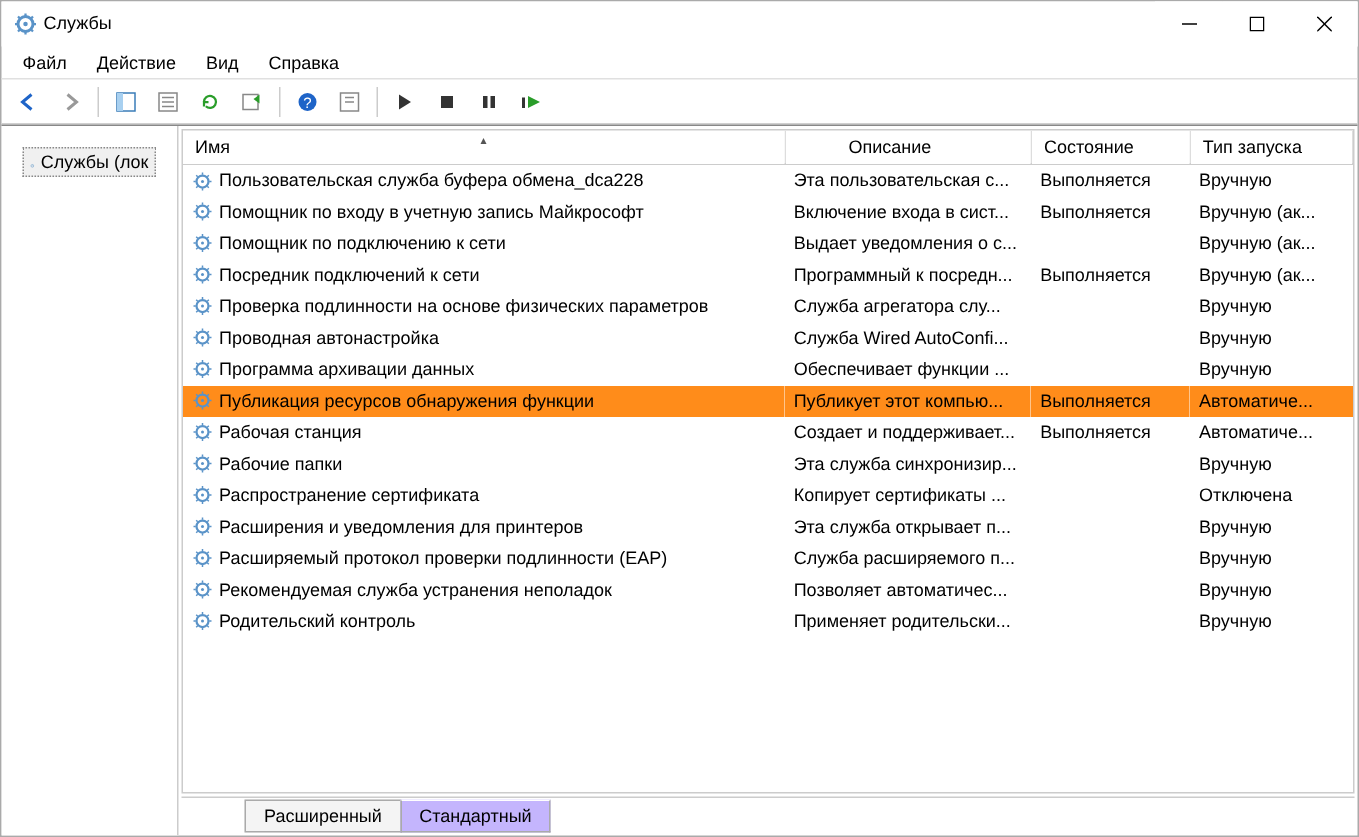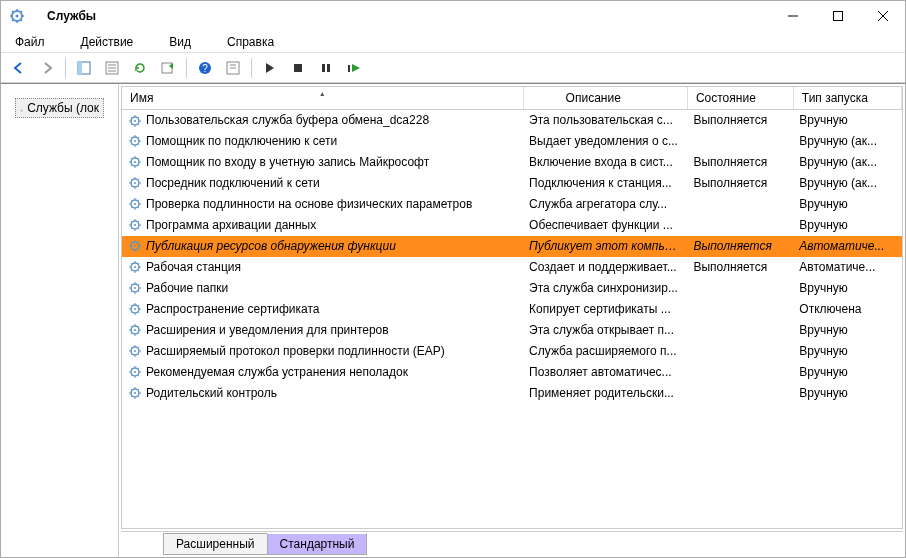--- a/index.html
+++ b/index.html
@@ -1,37 +1,37 @@
 <!DOCTYPE html>
 <html><head>
 <meta charset="utf-8">
 <style>
 * { box-sizing: border-box; margin: 0; padding: 0; }
 body { font-family: "Segoe UI", Tahoma, sans-serif; font-size: 12px; background: #fff; width: 906px; height: 558px; overflow: hidden; }
 .window { width: 906px; height: 558px; border: 1px solid #aaa; display: flex; flex-direction: column; background: #fff; }
 .titlebar { height: 30px; display: flex; align-items: center; justify-content: space-between; padding: 0 0 0 8px; background: #fff; }
-.titlebar-left { display: flex; align-items: center; gap: 22px; font-weight: bold; }
+.titlebar-left { display: flex; align-items: flex-start; gap: 4px; }
 .gear-icon { width: 16px; height: 16px; display: inline-block; }
 .gear-small { width: 14px; height: 14px; display: inline-block; margin-right: 4px; vertical-align: middle; }
 .title-controls { display: flex; }
 .title-btn { width: 45px; height: 30px; display: flex; align-items: center; justify-content: center; background: #fff; }
-.menubar { height: 22px; display: flex; align-items: center; padding: 0 6px; border-bottom: 1px solid #e0e0e0; gap: 20px; }
+.menubar { height: 22px; display: flex; align-items: center; padding: 0 6px; border-bottom: 1px solid #e0e0e0; gap: 4px; }
 .menu-item { padding: 2px 8px; }
 .toolbar { height: 30px; display: flex; align-items: center; padding: 0 6px; gap: 4px; border-bottom: 1px solid #d0d0d0; }
 .tool-btn { width: 24px; height: 24px; display: flex; align-items: center; justify-content: center; border: 1px solid transparent; }
 .tool-sep { width: 1px; height: 20px; background: #ccc; margin: 0 2px; }
 .content { flex: 1; display: flex; border-top: 1px solid #888; overflow: hidden; }
 .sidebar { width: 118px; border-right: 1px solid #ccc; background: #fff; padding: 14px; }
 .side-item { display: flex; align-items: center; padding: 2px 4px; background: #f0f0f0; border: 1px dotted #888; white-space: nowrap; overflow: hidden; }
 .main { flex: 1; display: flex; flex-direction: column; overflow: hidden; }
 .list-wrap { flex: 1; overflow: auto; border: 1px solid #ccc; margin: 2px; }
 table { width: 100%; border-collapse: collapse; table-layout: fixed; }
 th { text-align: left; font-weight: 400; padding: 4px 8px; border-right: 1px solid #ddd; border-bottom: 1px solid #ccc; background: #fff; position: sticky; top: 0; white-space: nowrap; overflow: hidden; text-overflow: ellipsis; }
 td { padding: 2px 6px; white-space: nowrap; overflow: hidden; text-overflow: ellipsis; border: none; height: 21px; }
-tr.selected td { background: #ff8c1a; color: #000; font-style: italic; }
+tr.selected td { background: #ff8c1a; color: #000; }
 .col-name { width: 371px; }
 .col-desc { width: 152px; padding-left: 42px; }
 .col-state { width: 98px; }
 .col-start { width: 100px; }
 .tabs { height: 24px; display: flex; align-items: flex-end; padding-left: 6px; border-top: 1px solid #ccc; margin: 0 2px 2px 2px; }
 .tab { padding: 3px 12px; border: 1px solid #aaa; border-top: 1px solid #fff; background: #c4b5fd; margin-right: -1px; position: relative; }
 .tab.inactive { background: #f4f4f4; border-top: 1px solid #aaa; margin-left: 36px; }
 .sort-arrow { display: inline-block; position: absolute; left: 50%; top: 2px; transform: translateX(-50%); font-size: 8px; color: #555; }
 th { position: relative; }
 </style>
@@ -187,52 +187,62 @@
                     </svg></span><span>Пользовательская служба буфера обмена_dca228</span></td>
                 <td>Эта пользовательская с...</td>
                 <td>Выполняется</td>
                 <td>Вручную</td>
               </tr>
               <tr>
                 <td><span class="gear-small"><svg viewBox="0 0 14 14">
                       <circle cx="7" cy="7" r="4" fill="none" stroke="#5a93c8" stroke-width="1.5"></circle>
                       <circle cx="7" cy="7" r="1" fill="#5a93c8"></circle>
                       <path d="M7 1v1.5M7 11.5V13M1 7h1.5M11.5 7H13M2.8 2.8l1 1M10.2 10.2l1 1M2.8 11.2l1-1M10.2 3.8l1-1" stroke="#5a93c8" stroke-width="1"></path>
+                    </svg></span><span>Помощник по входу в учетную запись Майкрософт</span></td>
+                <td>Включение входа в сист...</td>
+                <td>Выполняется</td>
+                <td>Вручную (ак...</td>
+              </tr>
+              <tr>
+                <td><span class="gear-small"><svg viewBox="0 0 14 14">
+                      <circle cx="7" cy="7" r="4" fill="none" stroke="#5a93c8" stroke-width="1.5"></circle>
+                      <circle cx="7" cy="7" r="1" fill="#5a93c8"></circle>
+                      <path d="M7 1v1.5M7 11.5V13M1 7h1.5M11.5 7H13M2.8 2.8l1 1M10.2 10.2l1 1M2.8 11.2l1-1M10.2 3.8l1-1" stroke="#5a93c8" stroke-width="1"></path>
                     </svg></span><span>Помощник по подключению к сети</span></td>
                 <td>Выдает уведомления о с...</td>
                 <td></td>
                 <td>Вручную (ак...</td>
               </tr>
               <tr>
                 <td><span class="gear-small"><svg viewBox="0 0 14 14">
                       <circle cx="7" cy="7" r="4" fill="none" stroke="#5a93c8" stroke-width="1.5"></circle>
                       <circle cx="7" cy="7" r="1" fill="#5a93c8"></circle>
                       <path d="M7 1v1.5M7 11.5V13M1 7h1.5M11.5 7H13M2.8 2.8l1 1M10.2 10.2l1 1M2.8 11.2l1-1M10.2 3.8l1-1" stroke="#5a93c8" stroke-width="1"></path>
-                    </svg></span><span>Помощник по входу в учетную запись Майкрософт</span></td>
-                <td>Включение входа в сист...</td>
-                <td>Выполняется</td>
-                <td>Вручную (ак...</td>
-              </tr>
-              <tr>
-                <td><span class="gear-small"><svg viewBox="0 0 14 14">
-                      <circle cx="7" cy="7" r="4" fill="none" stroke="#5a93c8" stroke-width="1.5"></circle>
-                      <circle cx="7" cy="7" r="1" fill="#5a93c8"></circle>
-                      <path d="M7 1v1.5M7 11.5V13M1 7h1.5M11.5 7H13M2.8 2.8l1 1M10.2 10.2l1 1M2.8 11.2l1-1M10.2 3.8l1-1" stroke="#5a93c8" stroke-width="1"></path>
                     </svg></span><span>Посредник подключений к сети</span></td>
-                <td>Подключения к станция...</td>
+                <td>Программный к посредн...</td>
                 <td>Выполняется</td>
                 <td>Вручную (ак...</td>
               </tr>
               <tr>
                 <td><span class="gear-small"><svg viewBox="0 0 14 14">
                       <circle cx="7" cy="7" r="4" fill="none" stroke="#5a93c8" stroke-width="1.5"></circle>
                       <circle cx="7" cy="7" r="1" fill="#5a93c8"></circle>
                       <path d="M7 1v1.5M7 11.5V13M1 7h1.5M11.5 7H13M2.8 2.8l1 1M10.2 10.2l1 1M2.8 11.2l1-1M10.2 3.8l1-1" stroke="#5a93c8" stroke-width="1"></path>
                     </svg></span><span>Проверка подлинности на основе физических параметров</span></td>
                 <td>Служба агрегатора слу...</td>
+                <td></td>
+                <td>Вручную</td>
+              </tr>
+              <tr>
+                <td><span class="gear-small"><svg viewBox="0 0 14 14">
+                      <circle cx="7" cy="7" r="4" fill="none" stroke="#5a93c8" stroke-width="1.5"></circle>
+                      <circle cx="7" cy="7" r="1" fill="#5a93c8"></circle>
+                      <path d="M7 1v1.5M7 11.5V13M1 7h1.5M11.5 7H13M2.8 2.8l1 1M10.2 10.2l1 1M2.8 11.2l1-1M10.2 3.8l1-1" stroke="#5a93c8" stroke-width="1"></path>
+                    </svg></span><span>Проводная автонастройка</span></td>
+                <td>Служба Wired AutoConfi...</td>
                 <td></td>
                 <td>Вручную</td>
               </tr>
               <tr>
                 <td><span class="gear-small"><svg viewBox="0 0 14 14">
                       <circle cx="7" cy="7" r="4" fill="none" stroke="#5a93c8" stroke-width="1.5"></circle>
                       <circle cx="7" cy="7" r="1" fill="#5a93c8"></circle>
                       <path d="M7 1v1.5M7 11.5V13M1 7h1.5M11.5 7H13M2.8 2.8l1 1M10.2 10.2l1 1M2.8 11.2l1-1M10.2 3.8l1-1" stroke="#5a93c8" stroke-width="1"></path>
                     </svg></span><span>Программа архивации данных</span></td>
                 <td>Обеспечивает функции ...</td>

